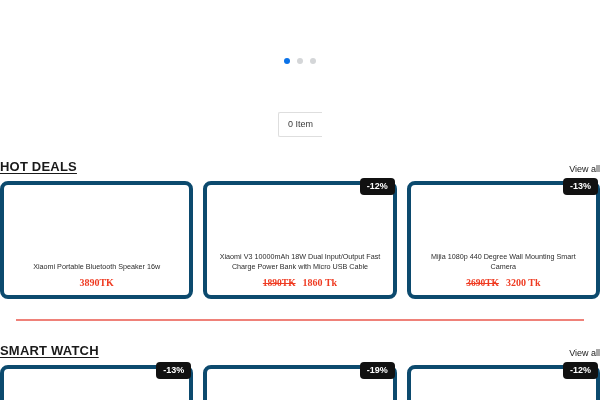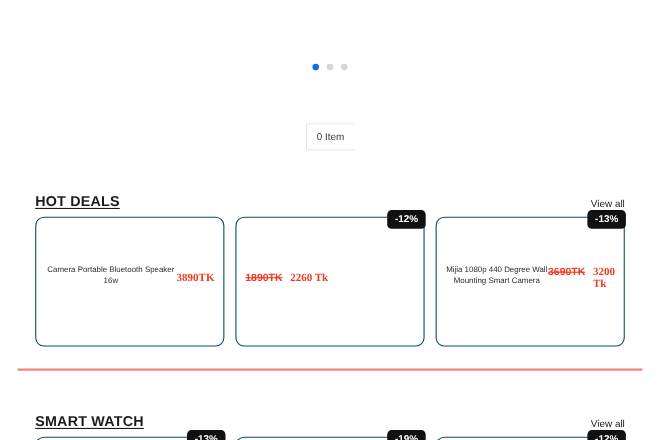--- a/index.html
+++ b/index.html
@@ -67,22 +67,22 @@
     padding: 6px 9px;
     line-height: 11px;
     border: 1px solid #f0412b;
     border-radius: 0 2px 2px 0;
     white-space: nowrap;
     cursor: pointer;
   }
 
   
   .section {
-    padding: 0 32px;
-    margin-top: 38px;
+    padding: 0 0;
+    margin-top: 22px;
   }
   .section-head {
     display: flex;
     align-items: flex-end;
     justify-content: space-between;
     margin-bottom: 7px;
   }
   .section-title {
     font-size: 13px;
     font-weight: bold;
@@ -107,25 +107,26 @@
   
   .grid {
     display: flex;
     gap: 10px;
   }
   .card {
     position: relative;
     flex: 1 1 0;
     min-width: 0;
     height: 118px;
-    border: 1px solid #0c4a6e;
+    border: 4px solid #0c4a6e;
     border-radius: 8px;
     background: #ffffff;
     display: flex;
-    flex-direction: row;
+    flex-direction: column;
+    justify-content: flex-end;
     align-items: center;
     padding: 0 8px 7px 8px;
     box-sizing: border-box;
     overflow: visible;
     cursor: pointer;
   }
   .card.short { height: 55px; }
 
   .badge {
     position: absolute;
@@ -147,21 +148,21 @@
     color: #2b2b2b;
     margin-bottom: 6px;
   }
   .price-row {
     display: flex;
     gap: 7px;
     align-items: baseline;
     justify-content: center;
   }
   .price-old {
-    font-family: Liberation Sans, sans-serif;
+    font-family: Liberation Serif, serif;
     font-size: 9.5px;
     font-weight: bold;
     color: #ef3b22;
     text-decoration: line-through;
   }
   .price-new {
     font-family: "Liberation Serif", serif;
     font-size: 10px;
     font-weight: bold;
     color: #ef3b22;
@@ -184,32 +185,33 @@
 
 <div class="section">
   <div class="section-head">
     <div class="section-title">HOT DEALS</div>
     <div class="view-all">View all</div>
   </div>
   <div class="grid">
 
     <div class="card">
 
-      <div class="card-title">Camera Portable Bluetooth Speaker 16w</div>
+      <div class="card-title">Xiaomi Portable Bluetooth Speaker 16w</div>
       <div class="price-row">
 
         <span class="price-new">3890TK</span>
       </div>
     </div>
 
     <div class="card">
       <div class="badge">-12%</div>
+      <div class="card-title">Xiaomi V3 10000mAh 18W Dual Input/Output Fast Charge Power Bank with Micro USB Cable</div>
       <div class="price-row">
         <span class="price-old">1890TK</span>
-        <span class="price-new">2260 Tk</span>
+        <span class="price-new">1860 Tk</span>
       </div>
     </div>
 
     <div class="card">
       <div class="badge">-13%</div>
       <div class="card-title">Mijia 1080p 440 Degree Wall Mounting Smart Camera</div>
       <div class="price-row">
         <span class="price-old">3690TK</span>
         <span class="price-new">3200 Tk</span>
       </div>

